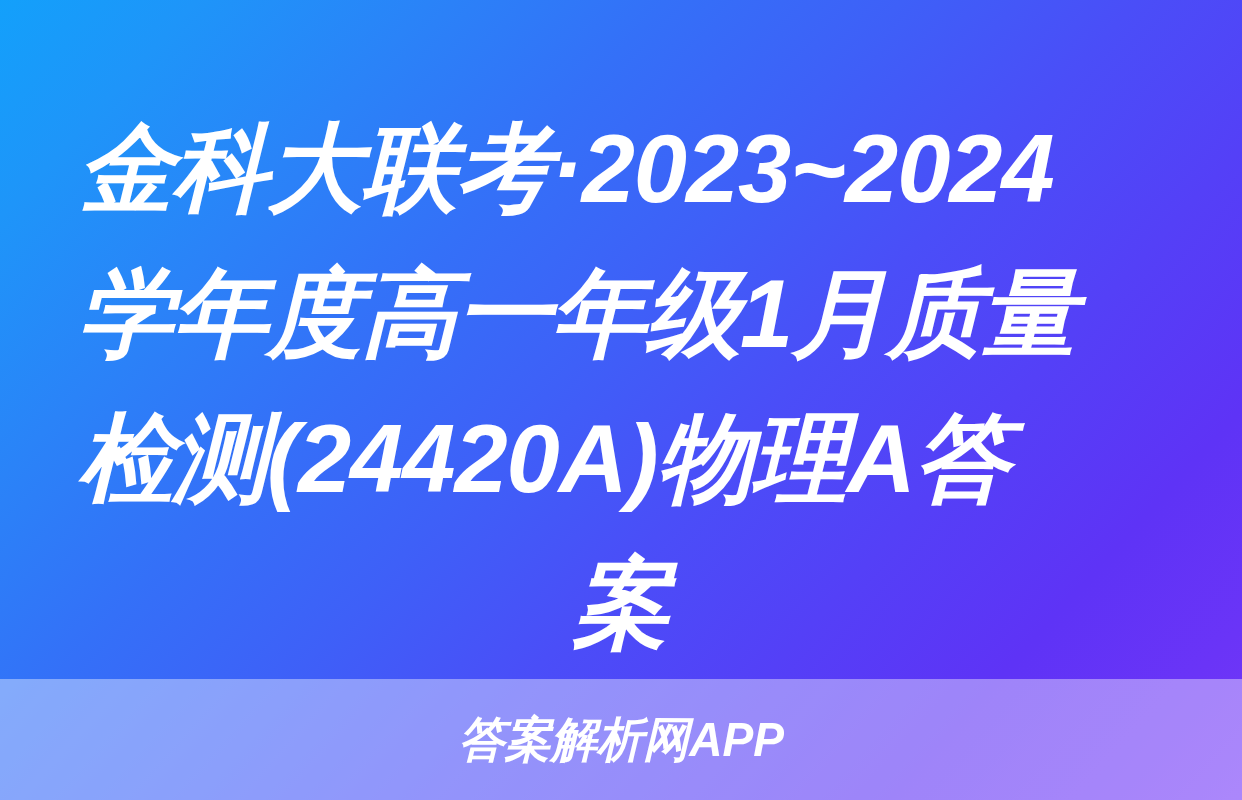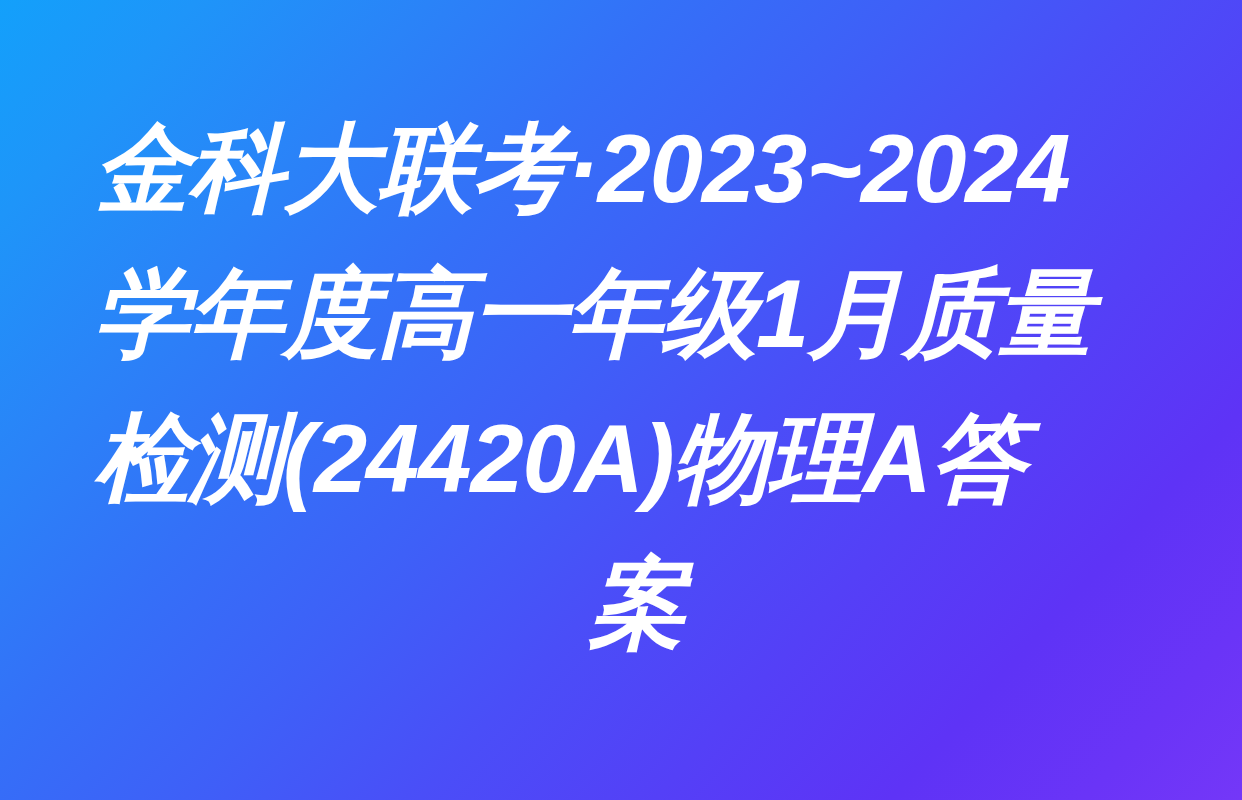--- a/index.html
+++ b/index.html
@@ -36,21 +36,20 @@
     );
   }
 
   
   .title-block {
     position: absolute;
     left: 78px;
     top: 96px;
     width: 1086px;
     box-sizing: border-box;
-    margin-left: 16px;
   }
 
   .title-line {
     color: #ffffff;
     font-family: "Liberation Sans", "DejaVu Sans", sans-serif;
     font-weight: 700;
     font-style: italic;
     font-size: 97px;
     line-height: 145px;
     letter-spacing: -1px;
@@ -97,14 +96,17 @@
 
 <div id="poster">
 
   <div class="title-block">
     <div class="title-line">金科大联考·2023~2024</div>
     <div class="title-line">学年度高一年级1月质量</div>
     <div class="title-line">检测(24420A)物理A答</div>
     <div class="title-line last">案</div>
   </div>
 
+  <div class="watermark-band">
+    <div class="watermark-text">答案解析网APP</div>
+  </div>
 
 </div>
 
 </body></html>

